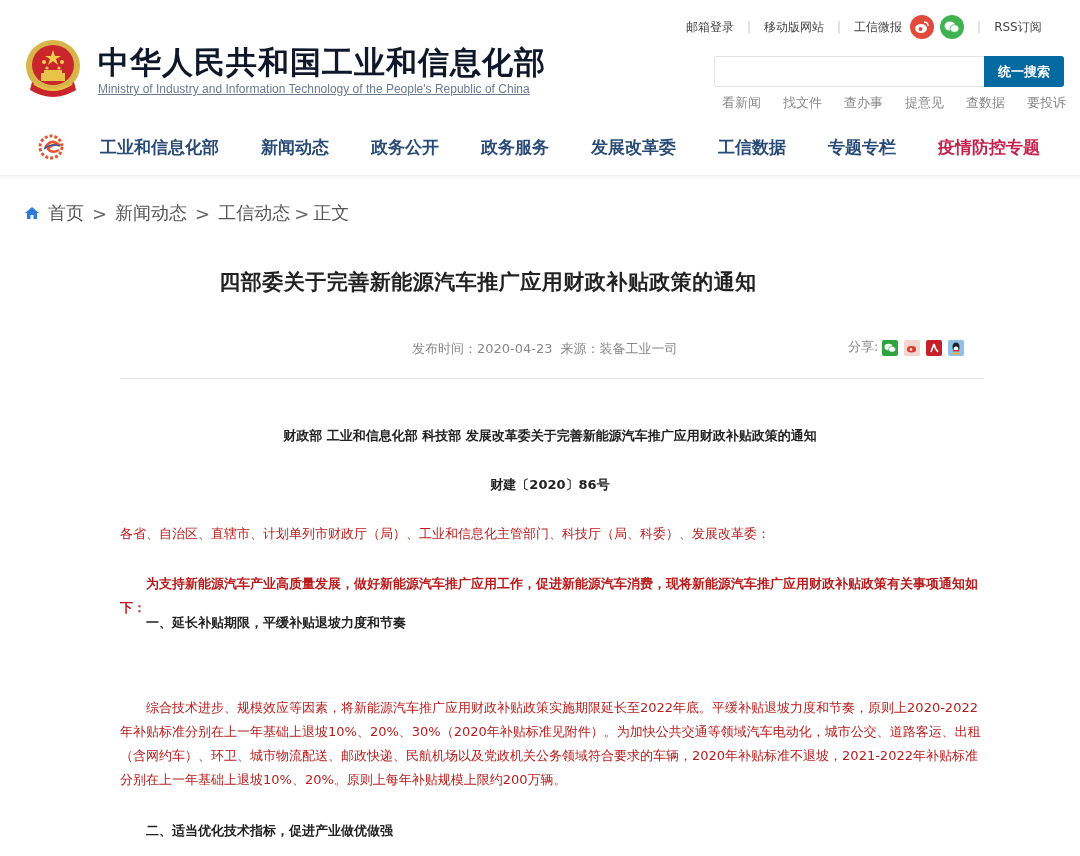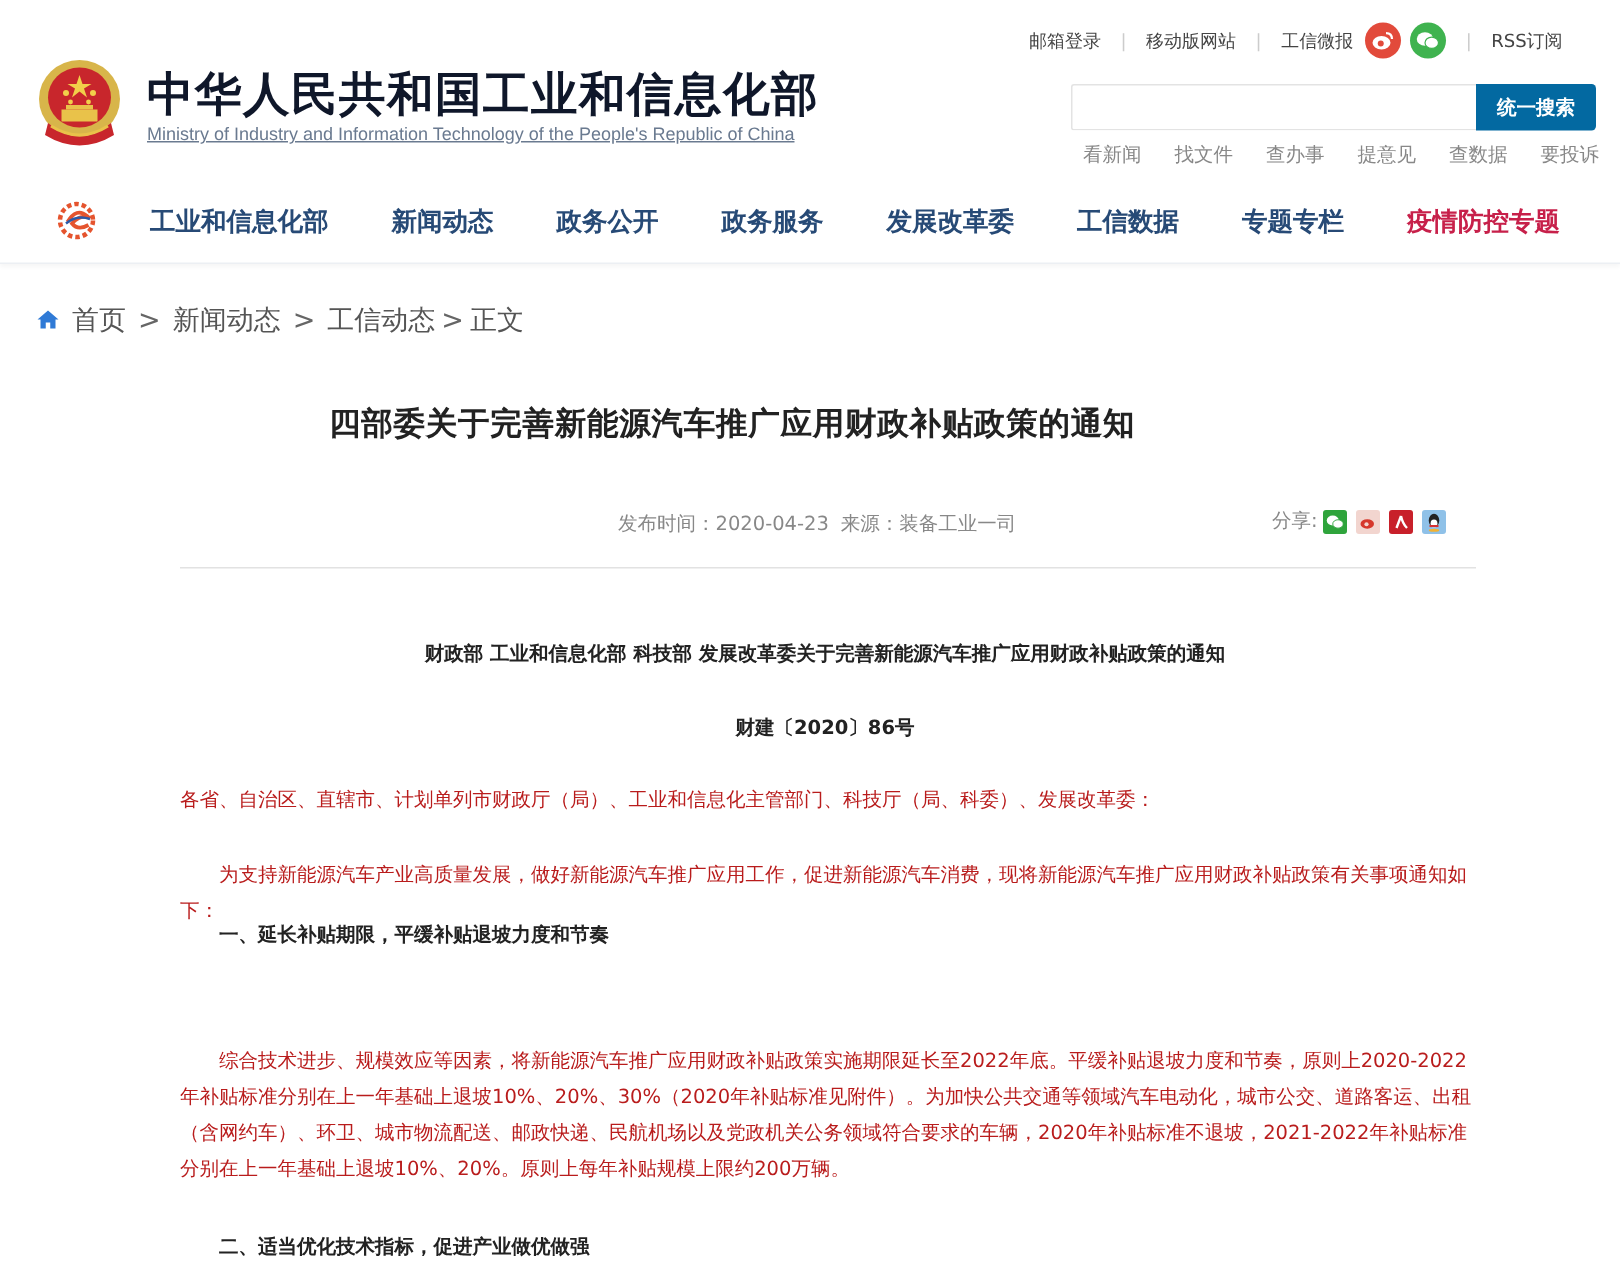--- a/index.html
+++ b/index.html
@@ -49,21 +49,21 @@
   .share-icon.pdf { background: #c8202a; }
   .share-icon.qq { background: #8fc1e8; }
   .divider { position: absolute; left: 120px; top: 378px; width: 864px; height: 1px; background: #e2e2e2; }
 
   .doc-heading { position: absolute; left: 0; width: 1100px; text-align: center; font-size: 13px; font-weight: bold; color: #222; white-space: nowrap; }
   .doc-heading.h1 { top: 427px; }
   .doc-heading.h2 { top: 476px; }
 
   .para { position: absolute; left: 120px; width: 866px; font-size: 13px; color: #b91c1c; line-height: 24px; }
   .para.addressee { top: 522px; }
-  .para.intro { top: 572px; text-indent: 26px; }
+  .para.intro { top: 572px; text-indent: 26px; font-weight: bold; }
   .section-heading { position: absolute; left: 146px; font-size: 13px; font-weight: bold; color: #222; white-space: nowrap; }
   .section-heading.s1 { top: 614px; }
   .section-heading.s2 { top: 822px; }
   .para.body1 { top: 696px; text-indent: 26px; }
 </style>
 </head>
 <body>
 
 <div class="header">
   <svg class="emblem" viewBox="0 0 58 64">

